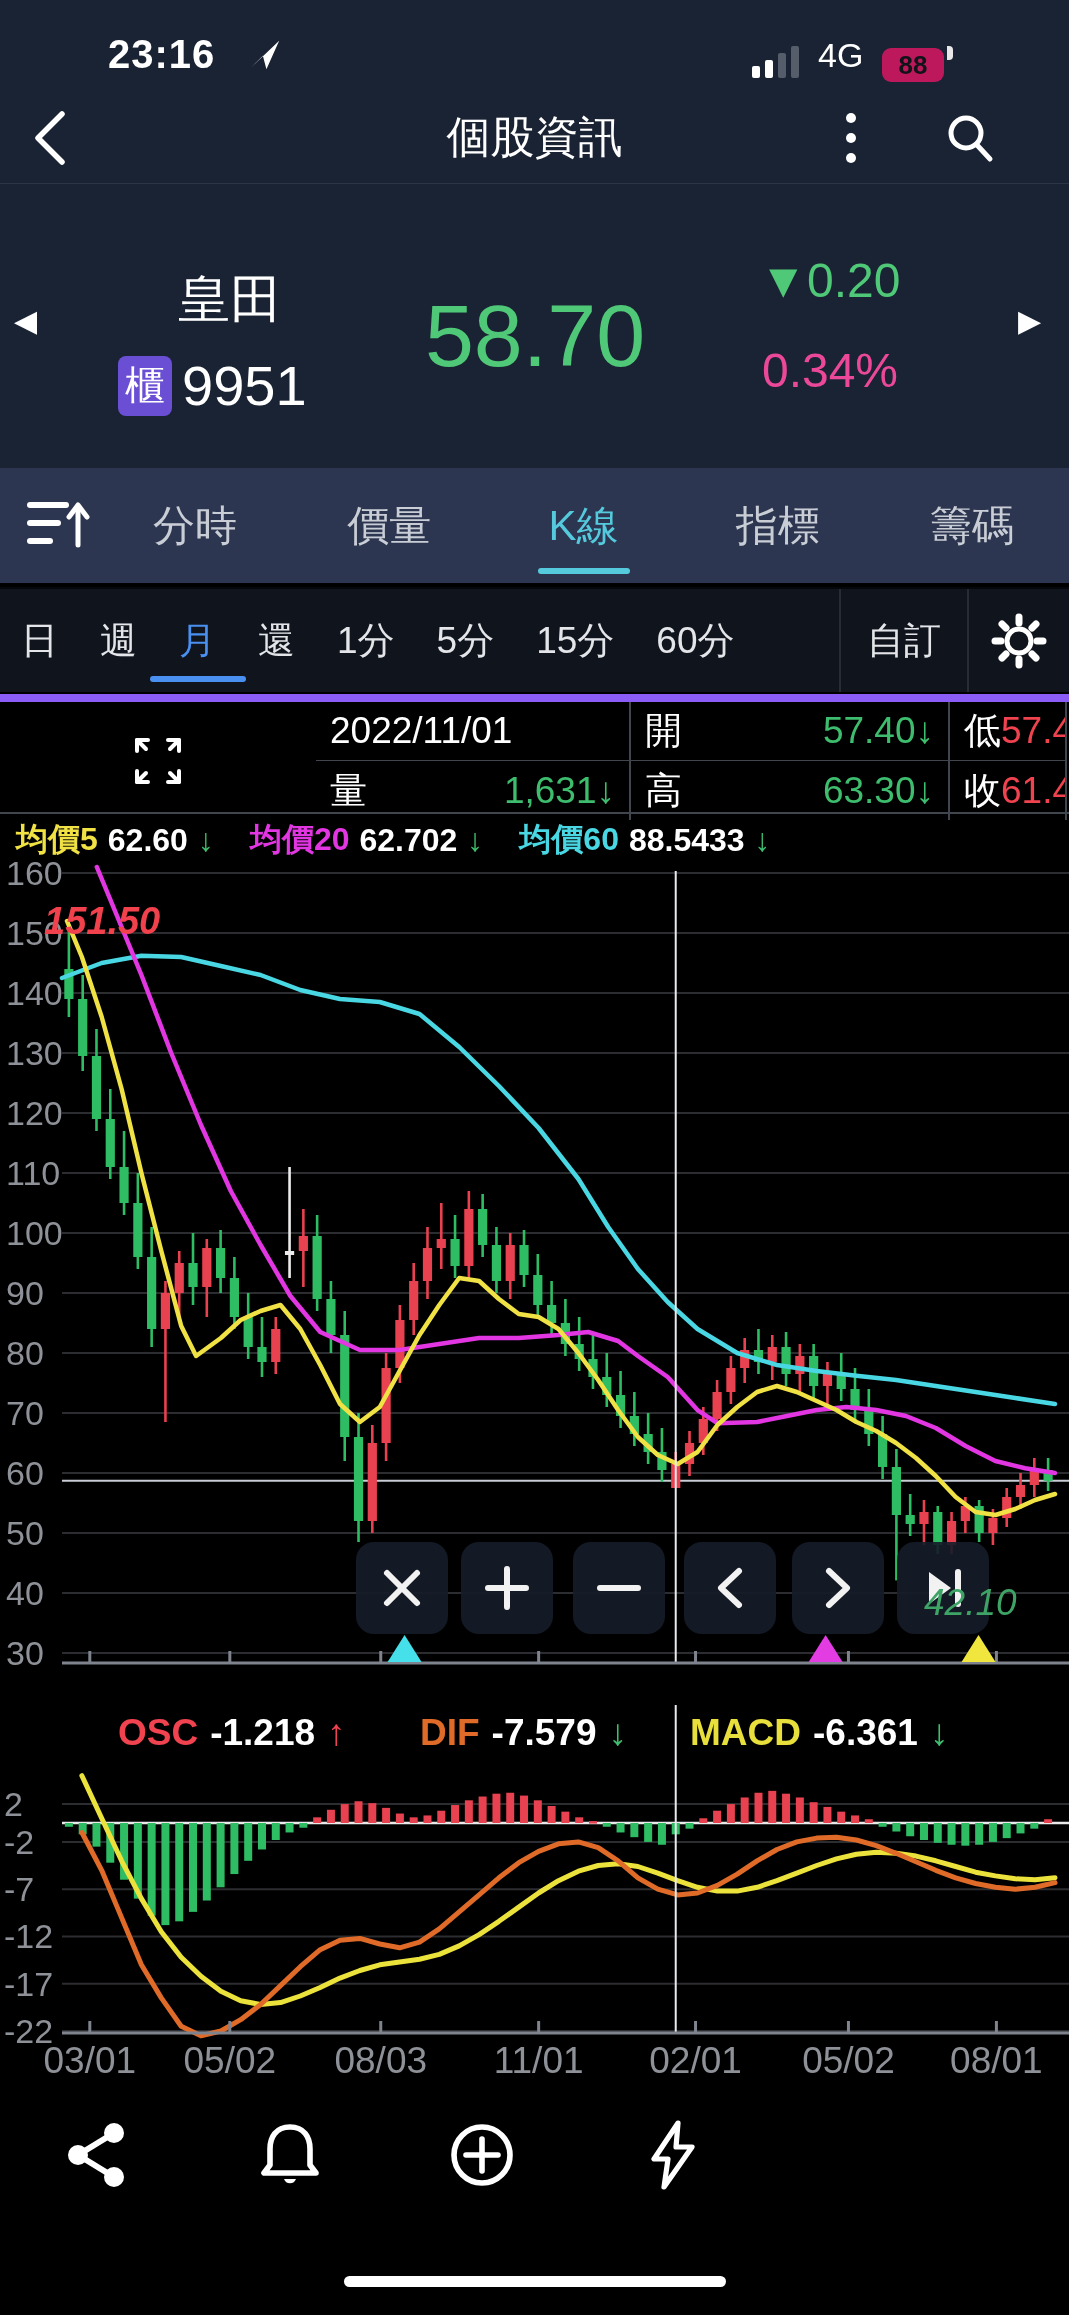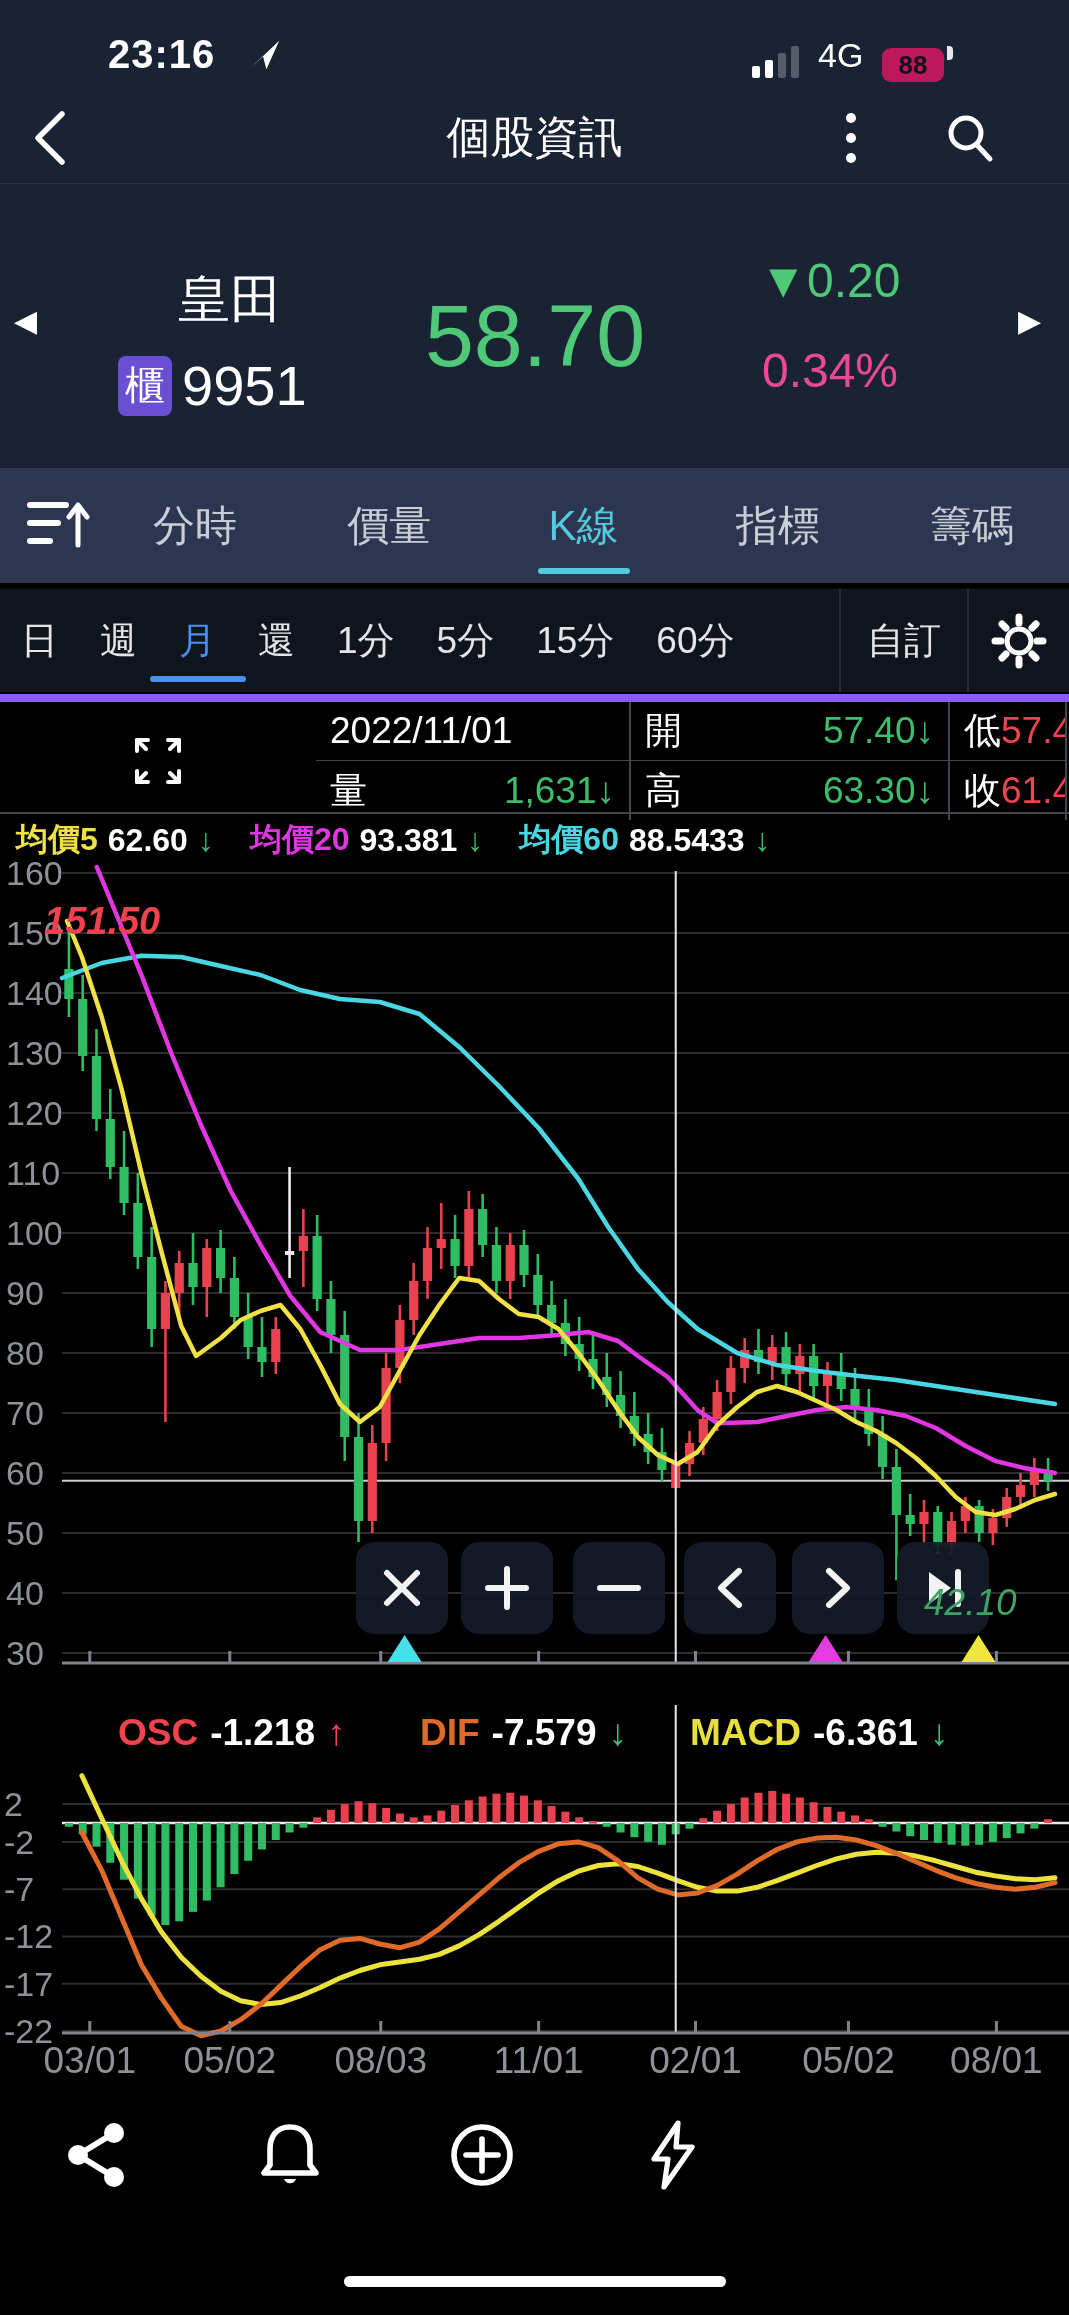--- a/index.html
+++ b/index.html
@@ -209,21 +209,21 @@
         <span class="valred"><span>61.40</span></span>
       </div>
   </div>
 
   <div id="marow">
     <span id="ma5lbl" style="color: rgb(240, 226, 68);">均價5</span>
     <span class="mval">62.60</span>
     <span class="valgreen">↓</span>
     <span class="masep"></span>
     <span id="ma20lbl" style="color: rgb(226, 54, 226);">均價20</span>
-    <span class="mval">93.381</span>
+    <span class="mval">62.702</span>
     <span class="valgreen">↓</span>
     <span class="masep"></span>
     <span id="ma60lbl" style="color: rgb(73, 215, 228);">均價60</span>
     <span class="mval">88.5433</span>
     <span class="valgreen">↓</span>
   </div>
 
   <svg id="mainchart" width="1069" height="812" viewBox="0 0 1069 812">
       <line x1="62" x2="1069" y1="15" y2="15" stroke="#2c2d30" stroke-width="2"></line>
       <text x="6" y="27" fill="#8e9298" font-size="34" text-anchor="start">160</text>

